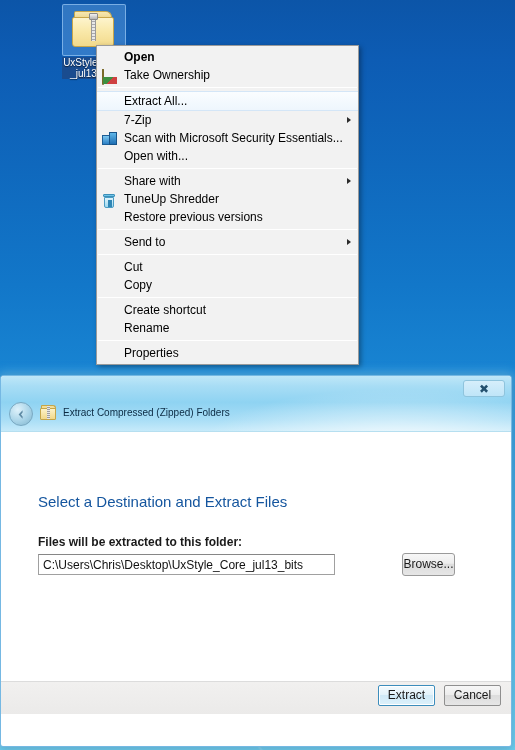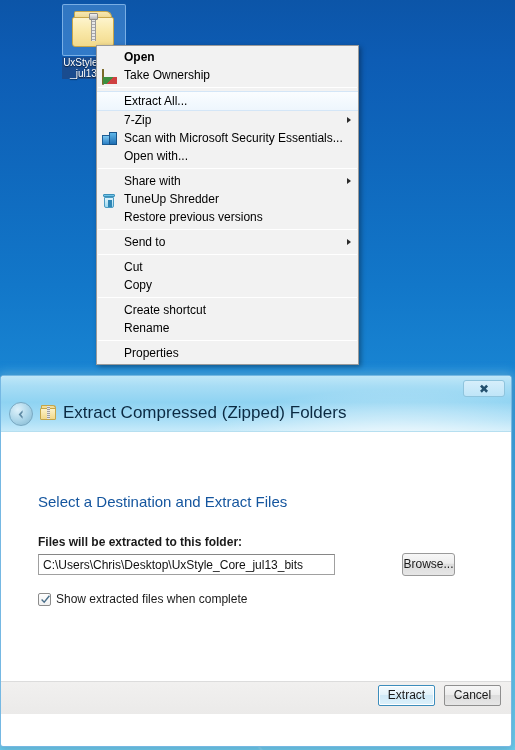--- a/index.html
+++ b/index.html
@@ -295,21 +295,21 @@
     border-radius: 1px;
   }
   #title-folder-icon .tfi-zip {
     position: absolute; left: 7px; top: 1px;
     width: 3px; height: 13px;
     background: repeating-linear-gradient(180deg,#e6e6e6 0 1px,#9e9e9e 1px 2px);
   }
   #dialog-title {
     position: absolute;
     left: 62px; top: 28px;
-    font-size: 17px;
+    font-size: 10px;
     line-height: 18px;
     color: #0b2a42;
   }
 
   #dialog-body {
     position: relative;
     height: 282px;
     background: #ffffff;
     border-top: 1px solid #ffffff;
   }
@@ -481,28 +481,20 @@
     <div id="dialog-body">
 
       <div id="section-heading">Select a Destination and Extract Files</div>
 
       <div id="folder-label">Files will be extracted to this folder:</div>
 
       <input id="path-input" type="text" value="C:\Users\Chris\Desktop\UxStyle_Core_jul13_bits" style="">
 
       <div id="browse-button">Browse...</div>
 
-      <div id="show-extracted-row">
-        <div id="show-extracted-checkbox">
-          <svg class="tick" viewBox="0 0 9 9">
-            <path d="M0.6 4.4 L3.2 7.2 L8.4 0.8" stroke="#4a6f8a" stroke-width="1.4" fill="none"></path>
-          </svg>
-        </div>
-        <span>Show extracted files when complete</span>
-      </div>
 
       <div id="dialog-footer">
         <div class="footer-btn" id="extract-button">Extract</div>
         <div class="footer-btn" id="cancel-button">Cancel</div>
       </div>
 
     </div>
   </div>
 </div>
 

